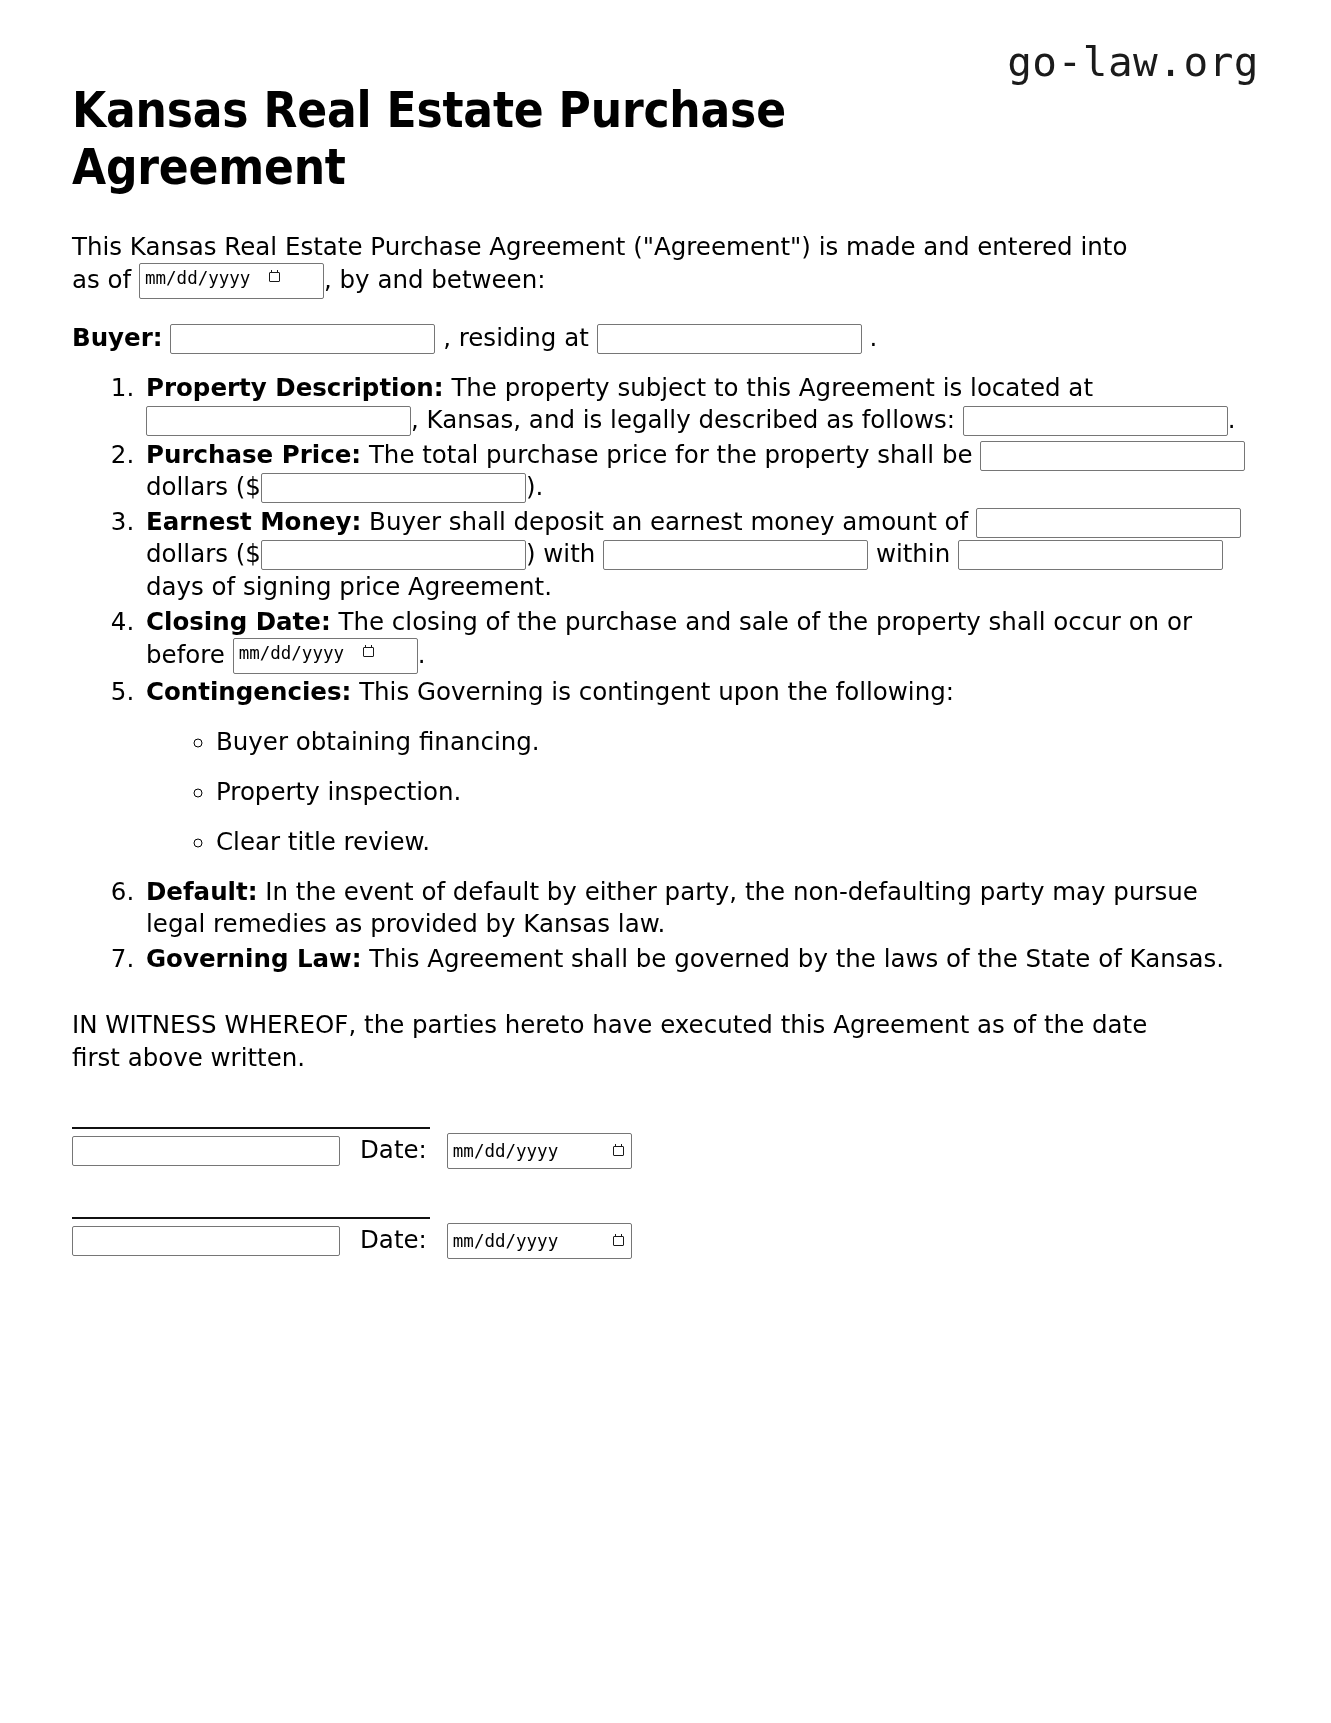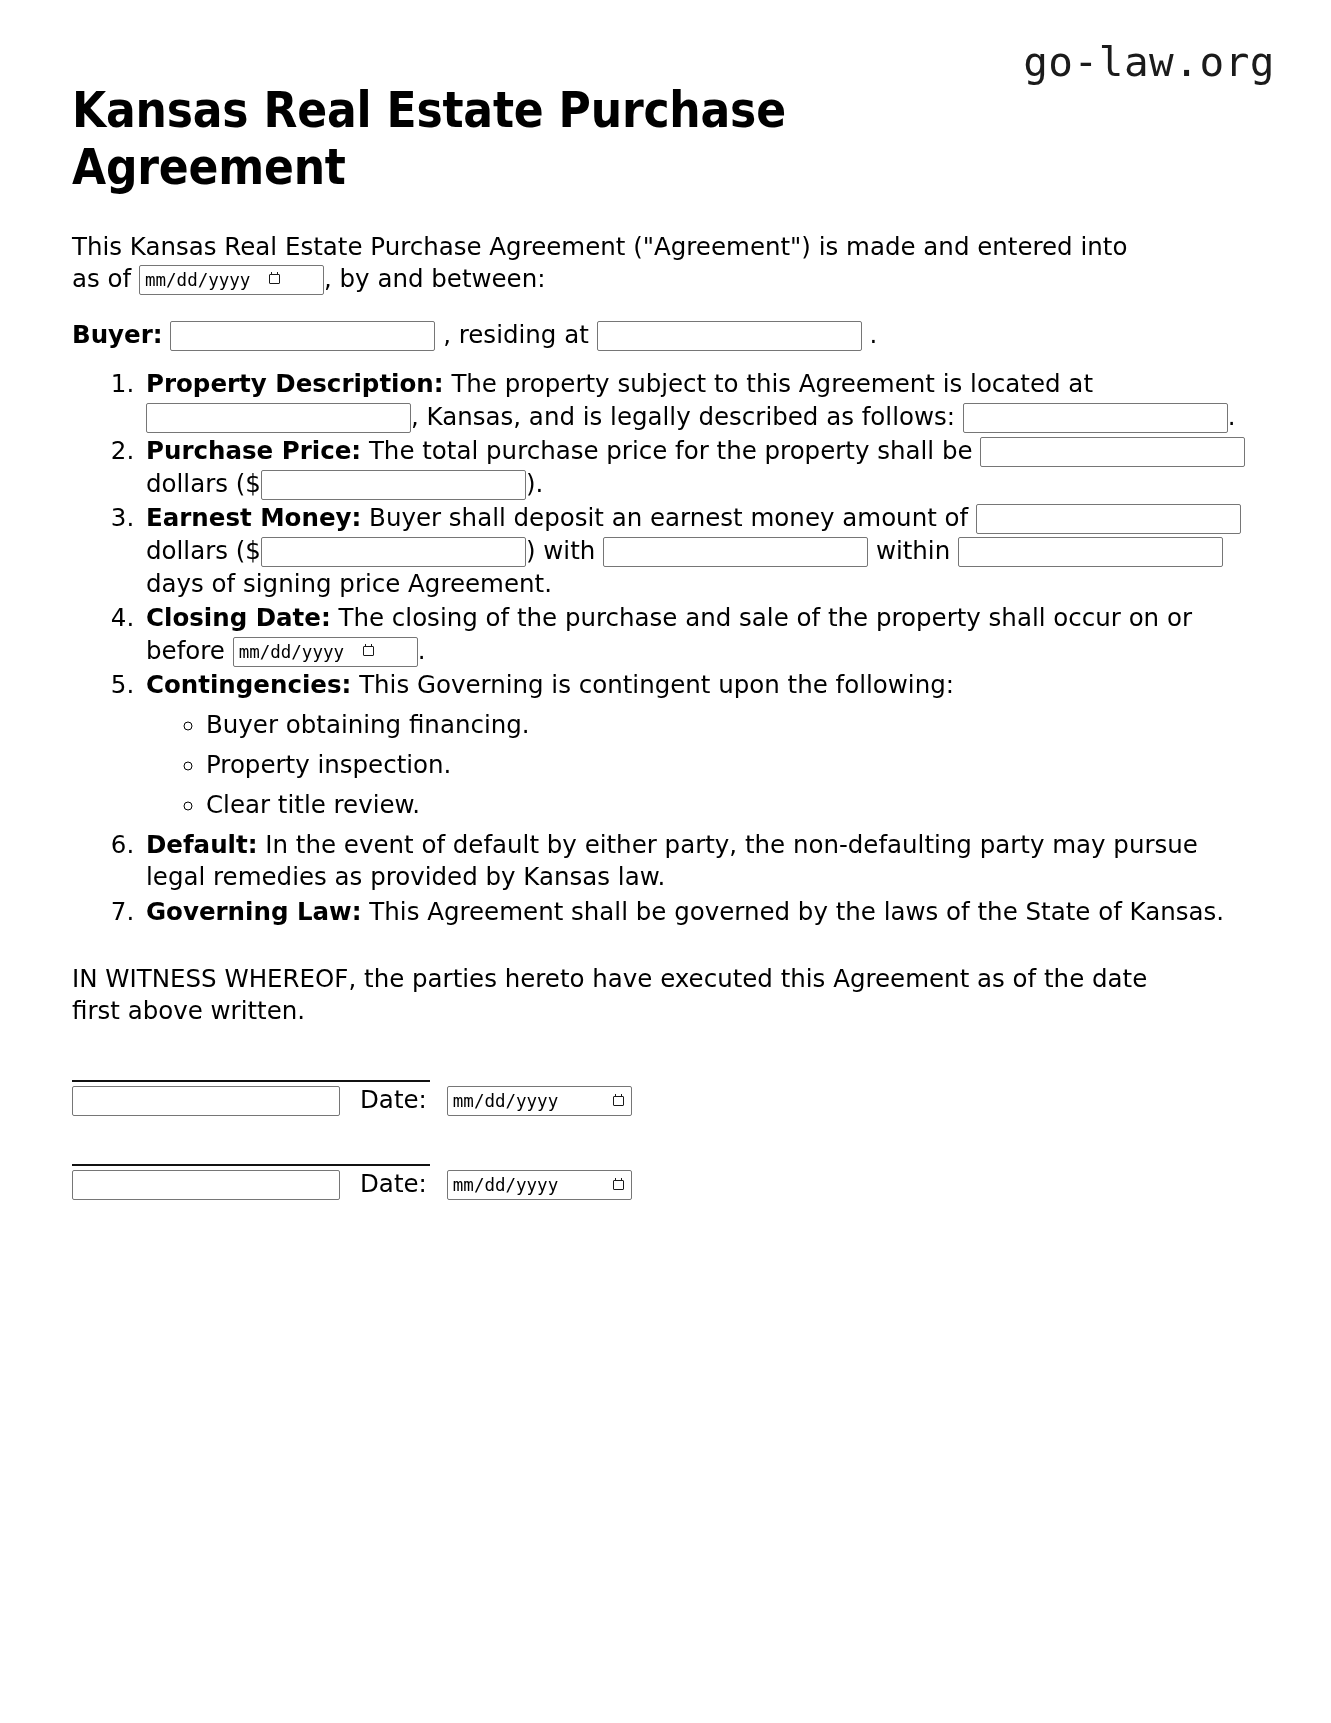--- a/index.html
+++ b/index.html
@@ -18,21 +18,21 @@
   .page {
     padding: 0 72px 0 72px;
     box-sizing: border-box;
     position: relative;
   }
 
   
   .brand {
     position: absolute;
     top: 38px;
-    right: 56px;
+    right: 72px;
     font-family: "DejaVu Sans Mono", "Liberation Mono", monospace;
     font-size: 41px;
     letter-spacing: 0.5px;
     color: #1b1b1b;
     white-space: nowrap;
   }
 
   
   h1.doc-title {
     font-family: "DejaVu Sans Condensed", "DejaVu Sans", "Liberation Sans", sans-serif;
@@ -86,21 +86,21 @@
   .w-sig  { width: 268px; }
 
   .di {
     font-family: "DejaVu Sans Mono", "Liberation Mono", monospace;
     font-size: 17.5px;
     border: 1px solid #767676;
     background: #ffffff;
     border-radius: 2px;
     padding: 3px 5px;
     box-sizing: border-box;
-    height: 30px;
+    height: 36px;
     width: 185px;
     position: relative;
     display: inline-flex;
     align-items: center;
     justify-content: space-between;
     vertical-align: baseline;
     color: #000;
     white-space: nowrap;
   }
   .di .ph { letter-spacing: 0px; }
@@ -146,21 +146,21 @@
   }
   ol.main-list > li .term { font-weight: 700; }
 
   ul.sub-list {
     list-style-type: circle;
     margin: 0;
     padding-left: 54px;
     font-size: 24.5px;
     line-height: 1.4;
   }
-  ul.sub-list > li { margin: 6px; }
+  ul.sub-list > li { margin: 16px; }
 
   .inline-field { display: inline-block; vertical-align: middle; }
 
   
   .sig-block { margin-top: 52px; }
   .sig-rule {
     width: 358px;
     height: 0;
     border-top: 2px solid #111;
     margin: 0 0 4px 0;

